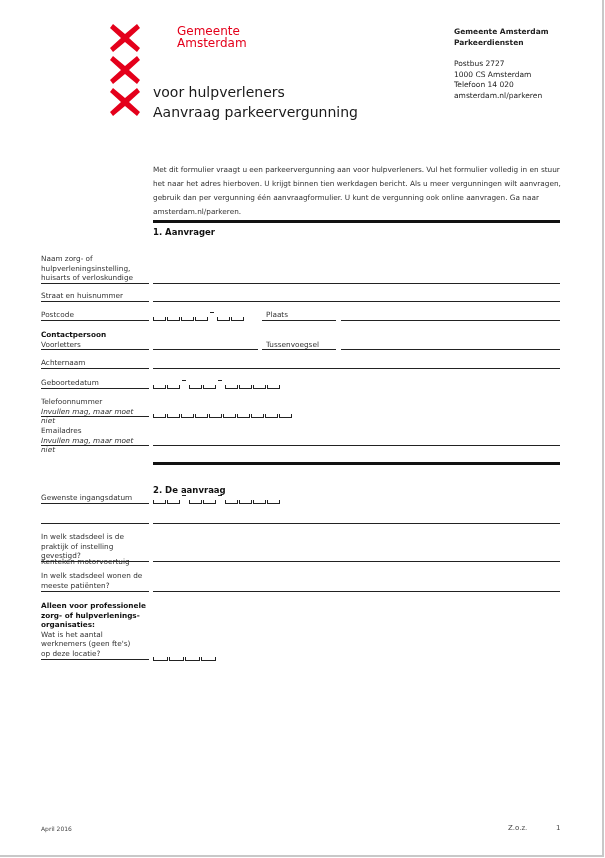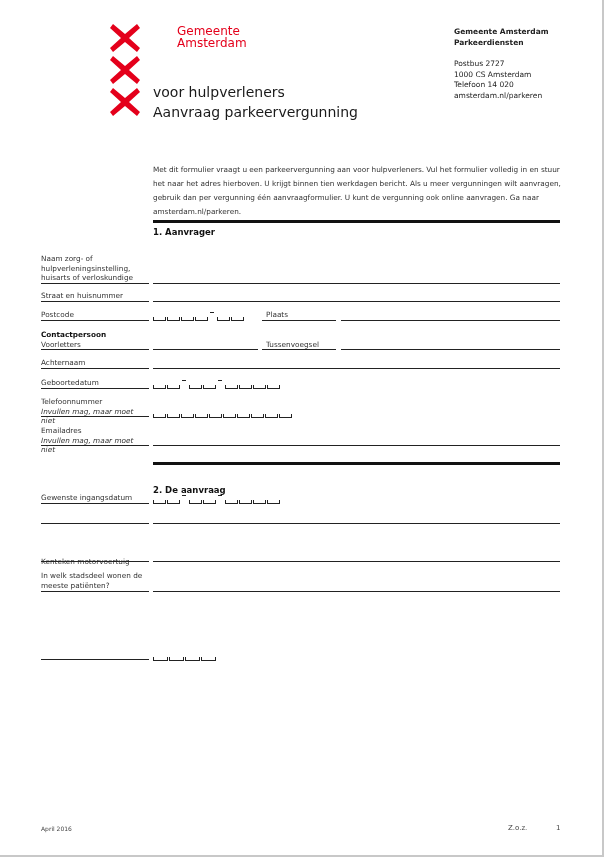--- a/index.html
+++ b/index.html
@@ -171,30 +171,43 @@
     <div class="box"></div>
       <div class="box"></div>
       <div class="box"></div>
       <div class="box"></div>
   </div>
 
   <div class="lbl" style="top:513px;margin-top:44px;">Kenteken motorvoertuig</div>
   <div class="ul" style="left:41px; top:523px; width:108px;"></div>
   <div class="ul" style="left:153px; top:523px; width:407px;"></div>
 
+  <div class="lbl" style="top:532px;">
+    <div>In welk stadsdeel is de</div>
+    <div>praktijk of instelling</div>
+    <div>gevestigd?</div>
+  </div>
   <div class="ul" style="left:41px; top:561px; width:108px;"></div>
   <div class="ul" style="left:153px; top:561px; width:407px;"></div>
 
   <div class="lbl" style="top:571px;">
     <div>In welk stadsdeel wonen de</div>
     <div>meeste patiënten?</div>
   </div>
   <div class="ul" style="left:41px; top:591px; width:108px;"></div>
   <div class="ul" style="left:153px; top:591px; width:407px;"></div>
 
+  <div class="lbl" style="top:601px;">
+    <div class="b">Alleen voor professionele</div>
+    <div class="b">zorg- of hulpverlenings-</div>
+    <div class="b">organisaties:</div>
+    <div>Wat is het aantal</div>
+    <div>werknemers (geen fte's)</div>
+    <div>op deze locatie?</div>
+  </div>
   <div class="ul" style="left:41px; top:659px; width:108px;"></div>
   <div class="boxes" style="left:153px; top:653px;">
     <div class="box" style="width:15px;"></div>
       <div class="box" style="width:15px;"></div>
       <div class="box" style="width:15px;"></div>
       <div class="box" style="width:15px;"></div>
   </div>
 
   <div class="foot" style="left:41px; top:825px;">April 2016</div>
   <div class="foot2" style="left:508px; top:824px;">Z.o.z.</div>

